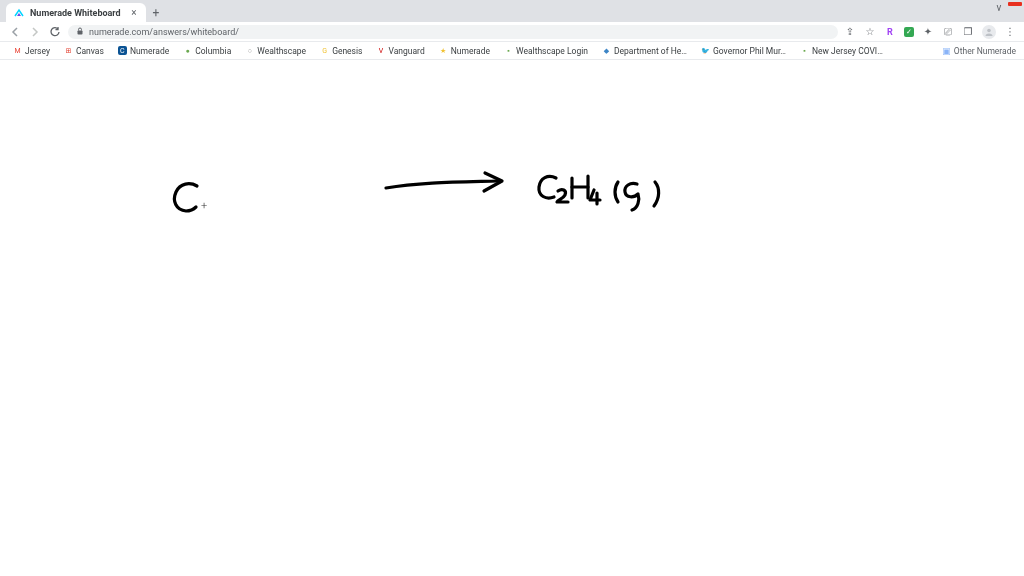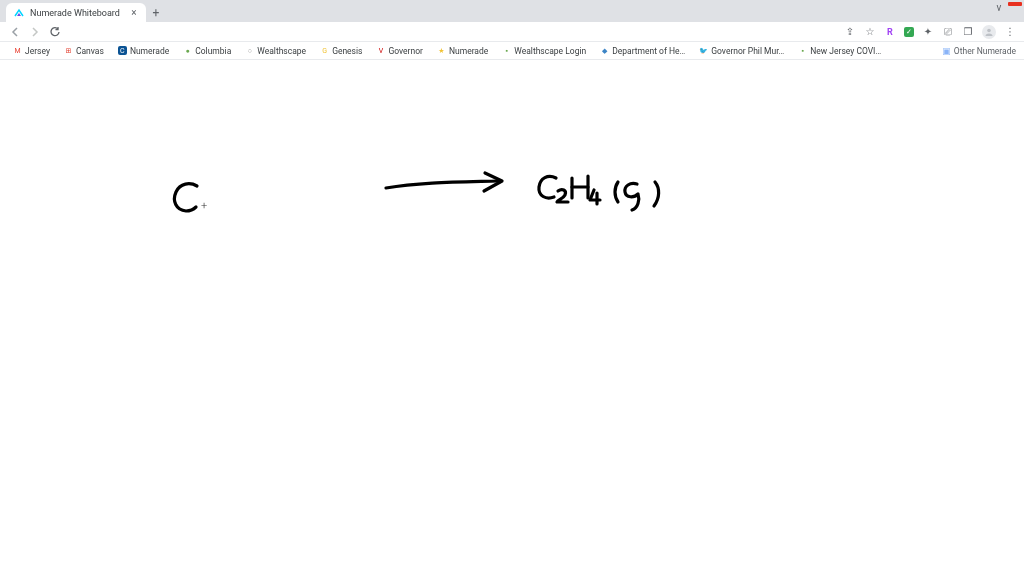--- a/index.html
+++ b/index.html
@@ -2,21 +2,21 @@
 <html><head>
   <meta charset="utf-8">
   <style>
     * { margin: 0; padding: 0; box-sizing: border-box; }
     body { font-family: -apple-system, BlinkMacSystemFont, "Segoe UI", Roboto, Arial, sans-serif; background: #fff; width: 1024px; height: 576px; overflow: hidden; position: relative; }
 
     
     .tab-strip { height: 22px; background: #dfe1e5; display: flex; align-items: flex-end; padding-left: 6px; position: relative; }
     .tab { background: #fff; height: 19px; border-radius: 6px 6px 0 0; display: flex; align-items: center; padding: 0 8px; font-size: 9px; color: #3c4043; min-width: 140px; gap: 6px; position: relative; }
     .tab-favicon { width: 10px; height: 10px; }
-    .tab-title { flex: 1; white-space: nowrap; overflow: hidden; text-overflow: ellipsis; }
+    .tab-title { flex: 1; white-space: nowrap; overflow: hidden; text-overflow: ellipsis; font-weight: bold; }
     .tab-close { width: 8px; height: 8px; display: flex; align-items: center; justify-content: center; color: #5f6368; font-size: 10px; cursor: pointer; }
     .new-tab { width: 20px; height: 19px; display: flex; align-items: center; justify-content: center; color: #5f6368; font-size: 12px; cursor: pointer; }
     .window-controls { position: absolute; right: 0; top: 0; display: flex; }
     .win-btn { width: 18px; height: 14px; display: flex; align-items: center; justify-content: center; font-size: 8px; }
     .win-close { background: #e8301f; color: #fff; width: 14px; height: 4px; border-radius: 1px; position: absolute; right: 2px; top: 2px; }
     .win-min { color: #5f6368; font-size: 10px; margin-right: 16px; }
 
     
     .addr-row { height: 20px; background: #fff; display: flex; align-items: center; padding: 0 8px; gap: 6px; border-bottom: 1px solid #e8eaed; }
     .nav-btn { width: 14px; height: 14px; display: flex; align-items: center; justify-content: center; color: #9aa0a6; cursor: pointer; }
@@ -84,20 +84,29 @@
   <div class="nav-btn">
     <svg width="12" height="12" viewBox="0 0 12 12">
         <path d="M4 2 L8 6 L4 10" fill="none" stroke="#c4c7c5" stroke-width="1.5"></path>
       </svg>
   </div>
   <div class="nav-btn active">
     <svg width="12" height="12" viewBox="0 0 12 12">
         <path d="M9 3 A4 4 0 1 0 10 6" fill="none" stroke="#5f6368" stroke-width="1.3"></path>
         <path d="M9 1 L9 3.5 L6.5 3.5" fill="none" stroke="#5f6368" stroke-width="1.3"></path>
       </svg>
+  </div>
+  <div class="url-bar">
+    <span class="lock">
+      <svg width="8" height="8" viewBox="0 0 8 8">
+          <rect x="1.5" y="3.5" width="5" height="4" rx="0.8" fill="#5f6368"></rect>
+          <path d="M2.5 3.5 V2.5 a1.5 1.5 0 0 1 3 0 V3.5" fill="none" stroke="#5f6368" stroke-width="1"></path>
+        </svg>
+    </span>
+    <span>numerade.com/answers/whiteboard/</span>
   </div>
   <div class="addr-icons">
     <span class="addr-icon">⇪</span>
     <span class="addr-icon">☆</span>
     <span class="addr-icon r-badge">R</span>
     <span class="addr-icon g-badge">✓</span>
     <span class="addr-icon">✦</span>
     <span class="addr-icon">⎚</span>
     <span class="addr-icon">❐</span>
     <span class="avatar-circle">
@@ -130,21 +139,21 @@
   <div class="bm">
       <span class="bm-icon" style="color:#999">○</span>
       <span>Wealthscape</span>
     </div>
   <div class="bm">
       <span class="bm-icon" style="color:#f1c232">G</span>
       <span>Genesis</span>
     </div>
   <div class="bm">
       <span class="bm-icon" style="color:#cc0000">V</span>
-      <span>Governor</span>
+      <span>Vanguard</span>
     </div>
   <div class="bm">
       <span class="bm-icon" style="color:#f1c232">★</span>
       <span>Numerade</span>
     </div>
   <div class="bm">
       <span class="bm-icon" style="color:#6aa84f">▪</span>
       <span>Wealthscape Login</span>
     </div>
   <div class="bm">

